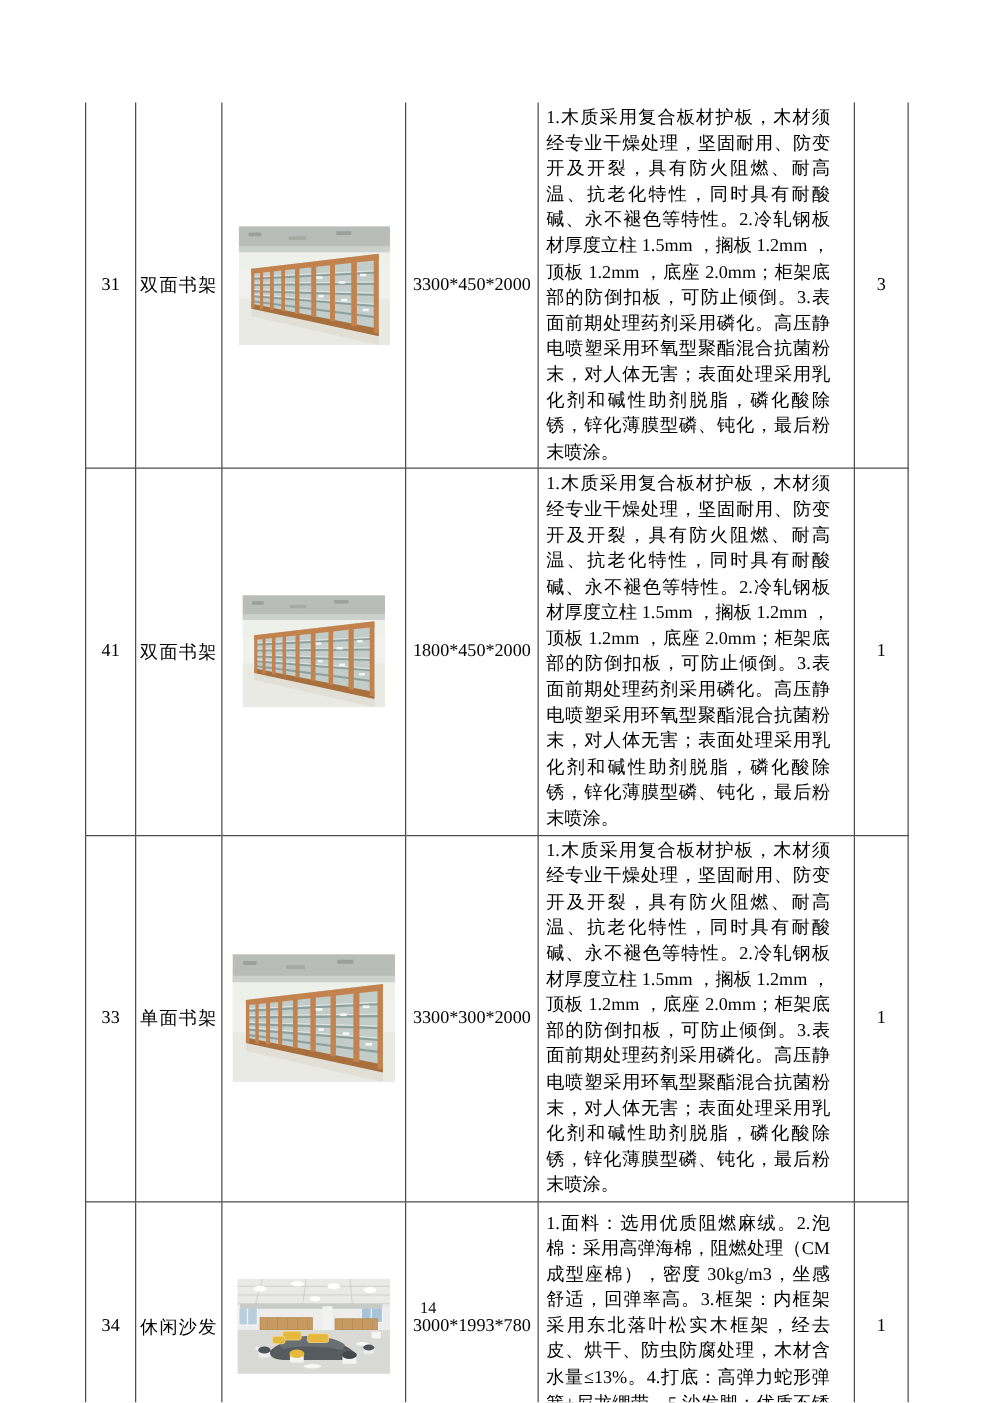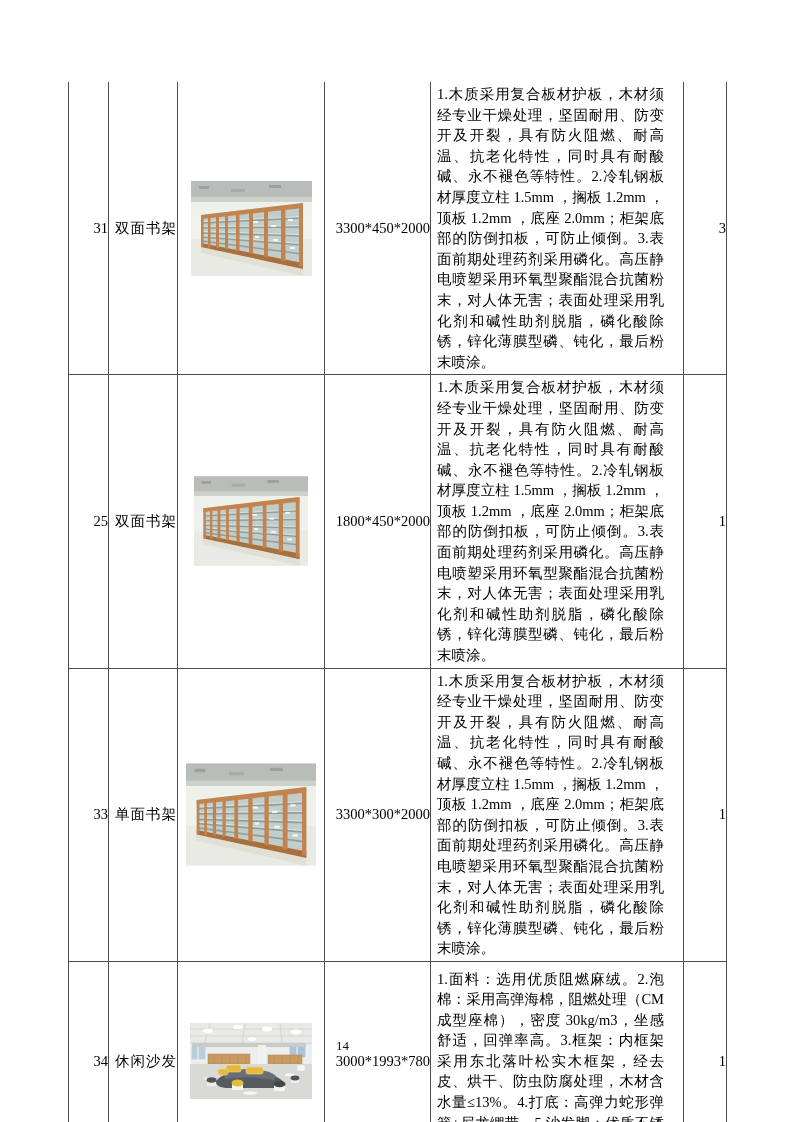--- a/index.html
+++ b/index.html
@@ -27,21 +27,21 @@
     vertical-align: middle;
     font-size: 14.5px;
     overflow: hidden;
   }
   
   tr.row-first td { border-top: none; }
   tr.row-last td { border-bottom: 2px solid #6d28d9; }
   tr.h231 { height: 231px; }
   tr.h228 { height: 228px; }
   tr.h200 { height: 200px; }
-  td.c-no, td.c-name, td.c-size, td.c-qty { text-align: right; }
+  td.c-no, td.c-name, td.c-size, td.c-qty { text-align: center; }
   td.c-name { letter-spacing: 1px; }
   td.c-img { text-align: center; }
   td.c-img .photo-wrap { display: flex; justify-content: center; align-items: center; }
   td.c-desc {
     padding: 2px 19px 2px 6px;
     font-size: 14px;
     line-height: 20.6px;
     text-align: justify;
     vertical-align: top;
   }
@@ -125,21 +125,21 @@
               <polygon points="10,66 112,88 112,95 10,72" fill="#d6d3c6" opacity="0.45"></polygon>
             </svg>
           </div>
         </td>
         <td class="c-size">3300*450*2000</td>
         <td class="c-desc">1.木质采用复合板材护板，木材须经专业干燥处理，坚固耐用、防变开及开裂，具有防火阻燃、耐高温、抗老化特性，同时具有耐酸碱、永不褪色等特性。2.冷轧钢板材厚度立柱 1.5mm ，搁板 1.2mm ，顶板 1.2mm ，底座 2.0mm；柜架底部的防倒扣板，可防止倾倒。3.表面前期处理药剂采用磷化。高压静电喷塑采用环氧型聚酯混合抗菌粉末，对人体无害；表面处理采用乳化剂和碱性助剂脱脂，磷化酸除锈，锌化薄膜型磷、钝化，最后粉末喷涂。</td>
         <td class="c-qty">3</td>
       </tr>
 
       <tr class="h228">
-        <td class="c-no">25</td>
+        <td class="c-no">41</td>
         <td class="c-name">双面书架</td>
         <td class="c-img">
           <div class="photo-wrap">
             <svg width="114" height="90" viewBox="0 0 121 95">
               <rect x="0" y="0" width="121" height="95" fill="#f0f1ed"></rect>
               <rect x="0" y="0" width="121" height="20" fill="#b9bdb9"></rect>
               <rect x="0" y="16" width="121" height="5" fill="#cdd1cc"></rect>
               <rect x="8" y="5" width="10" height="3" fill="#9aa09b"></rect>
                 <rect x="40" y="8" width="14" height="3" fill="#a5aba5"></rect>
                 <rect x="78" y="4" width="12" height="3" fill="#9aa09b"></rect>

